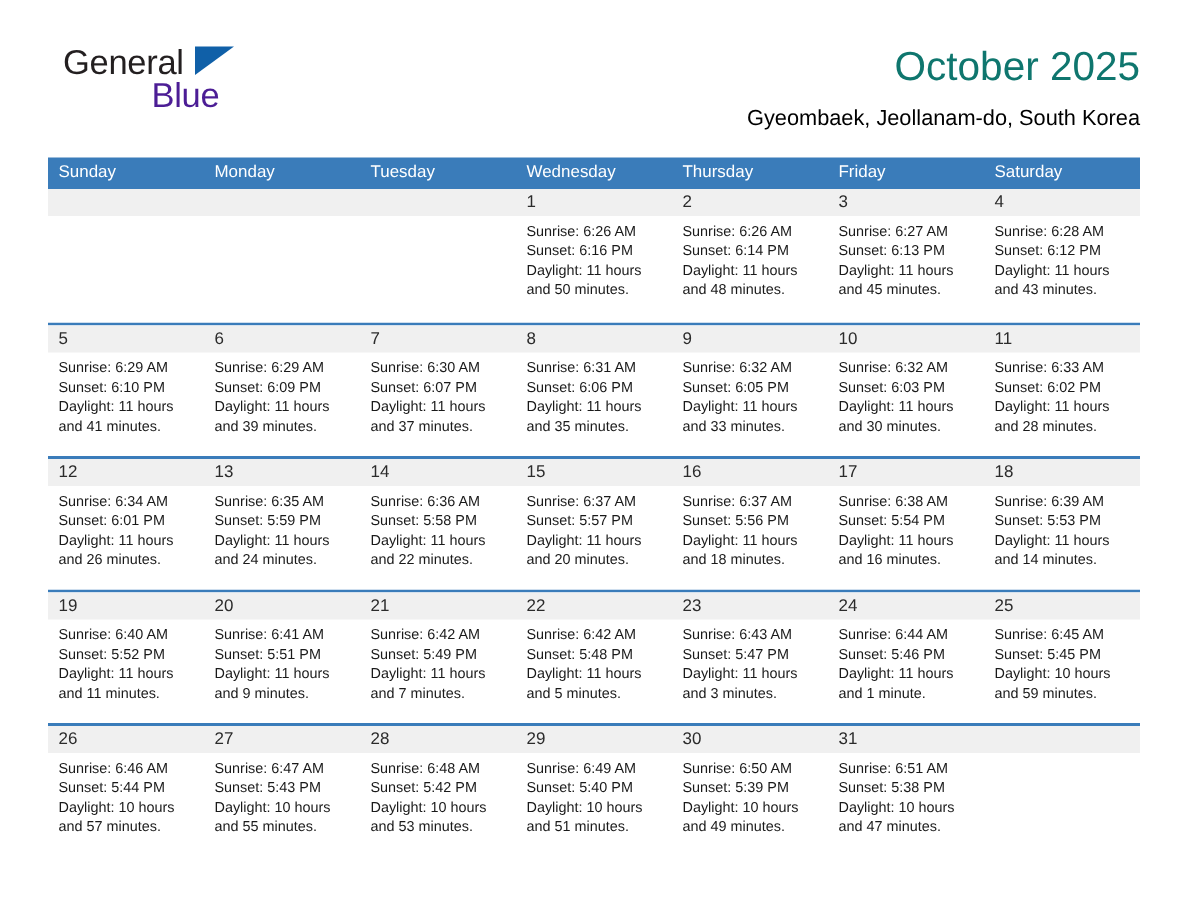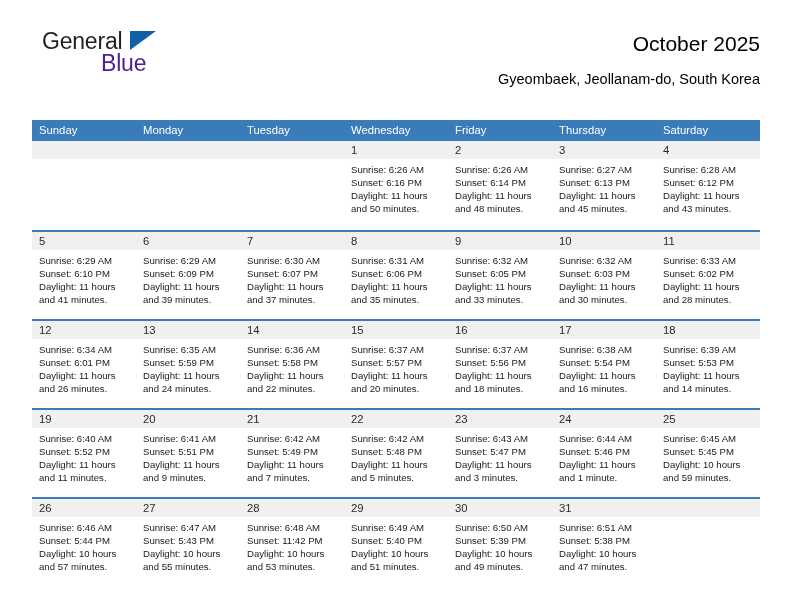--- a/index.html
+++ b/index.html
@@ -64,22 +64,22 @@
     color: #4c1d95;
     font-family: "Liberation Sans", sans-serif;
   }
   .title-block {
     position: absolute;
     right: 0;
     top: 0;
     text-align: right;
   }
   .month-title {
-    font-size: 21px;
-    color: #000000;
+    font-size: 27px;
+    color: #0f766e;
     font-weight: normal;
     line-height: 32px;
     white-space: nowrap;
   }
   .location {
     font-size: 14.5px;
     color: #000000;
     line-height: 20px;
     margin-top: 9px;
     white-space: nowrap;
@@ -89,21 +89,20 @@
   .calendar {
     position: absolute;
     left: 32px;
     top: 105px;
     width: 728px;
   }
   .weekdays {
     display: flex;
     background: #3a7cba;
     height: 21px;
-    margin-top: 15px;
   }
   .weekday {
     flex: 1 1 0;
     color: #ffffff;
     font-size: 11.3px;
     line-height: 21px;
     padding-left: 7px;
     box-sizing: border-box;
     overflow: hidden;
     white-space: nowrap;
@@ -169,22 +168,22 @@
     </div>
 
   </div>
 
   <div class="calendar">
     <div class="weekdays" id="weekday-row">
         <div class="weekday">Sunday</div>
         <div class="weekday">Monday</div>
         <div class="weekday">Tuesday</div>
         <div class="weekday">Wednesday</div>
+        <div class="weekday">Thursday</div>
         <div class="weekday">Friday</div>
-        <div class="weekday">Thursday</div>
         <div class="weekday">Saturday</div>
       </div>
     <div id="weeks-container">
         <div class="week-row">
           <div class="day-cell empty">
             <div class="day-number-band"></div>
           </div>
           <div class="day-cell empty">
             <div class="day-number-band"></div>
           </div>
@@ -412,21 +411,21 @@
             <div class="day-info">
               <div>Sunrise: 6:47 AM</div>
               <div>Sunset: 5:43 PM</div>
               <div class="daylight-line">Daylight: 10 hours and 55 minutes.</div>
             </div>
           </div>
           <div class="day-cell">
             <div class="day-number-band">28</div>
             <div class="day-info">
               <div>Sunrise: 6:48 AM</div>
-              <div>Sunset: 11:42 PM</div>
+              <div>Sunset: 5:42 PM</div>
               <div class="daylight-line">Daylight: 10 hours and 53 minutes.</div>
             </div>
           </div>
           <div class="day-cell">
             <div class="day-number-band">29</div>
             <div class="day-info">
               <div>Sunrise: 6:49 AM</div>
               <div>Sunset: 5:40 PM</div>
               <div class="daylight-line">Daylight: 10 hours and 51 minutes.</div>
             </div>

